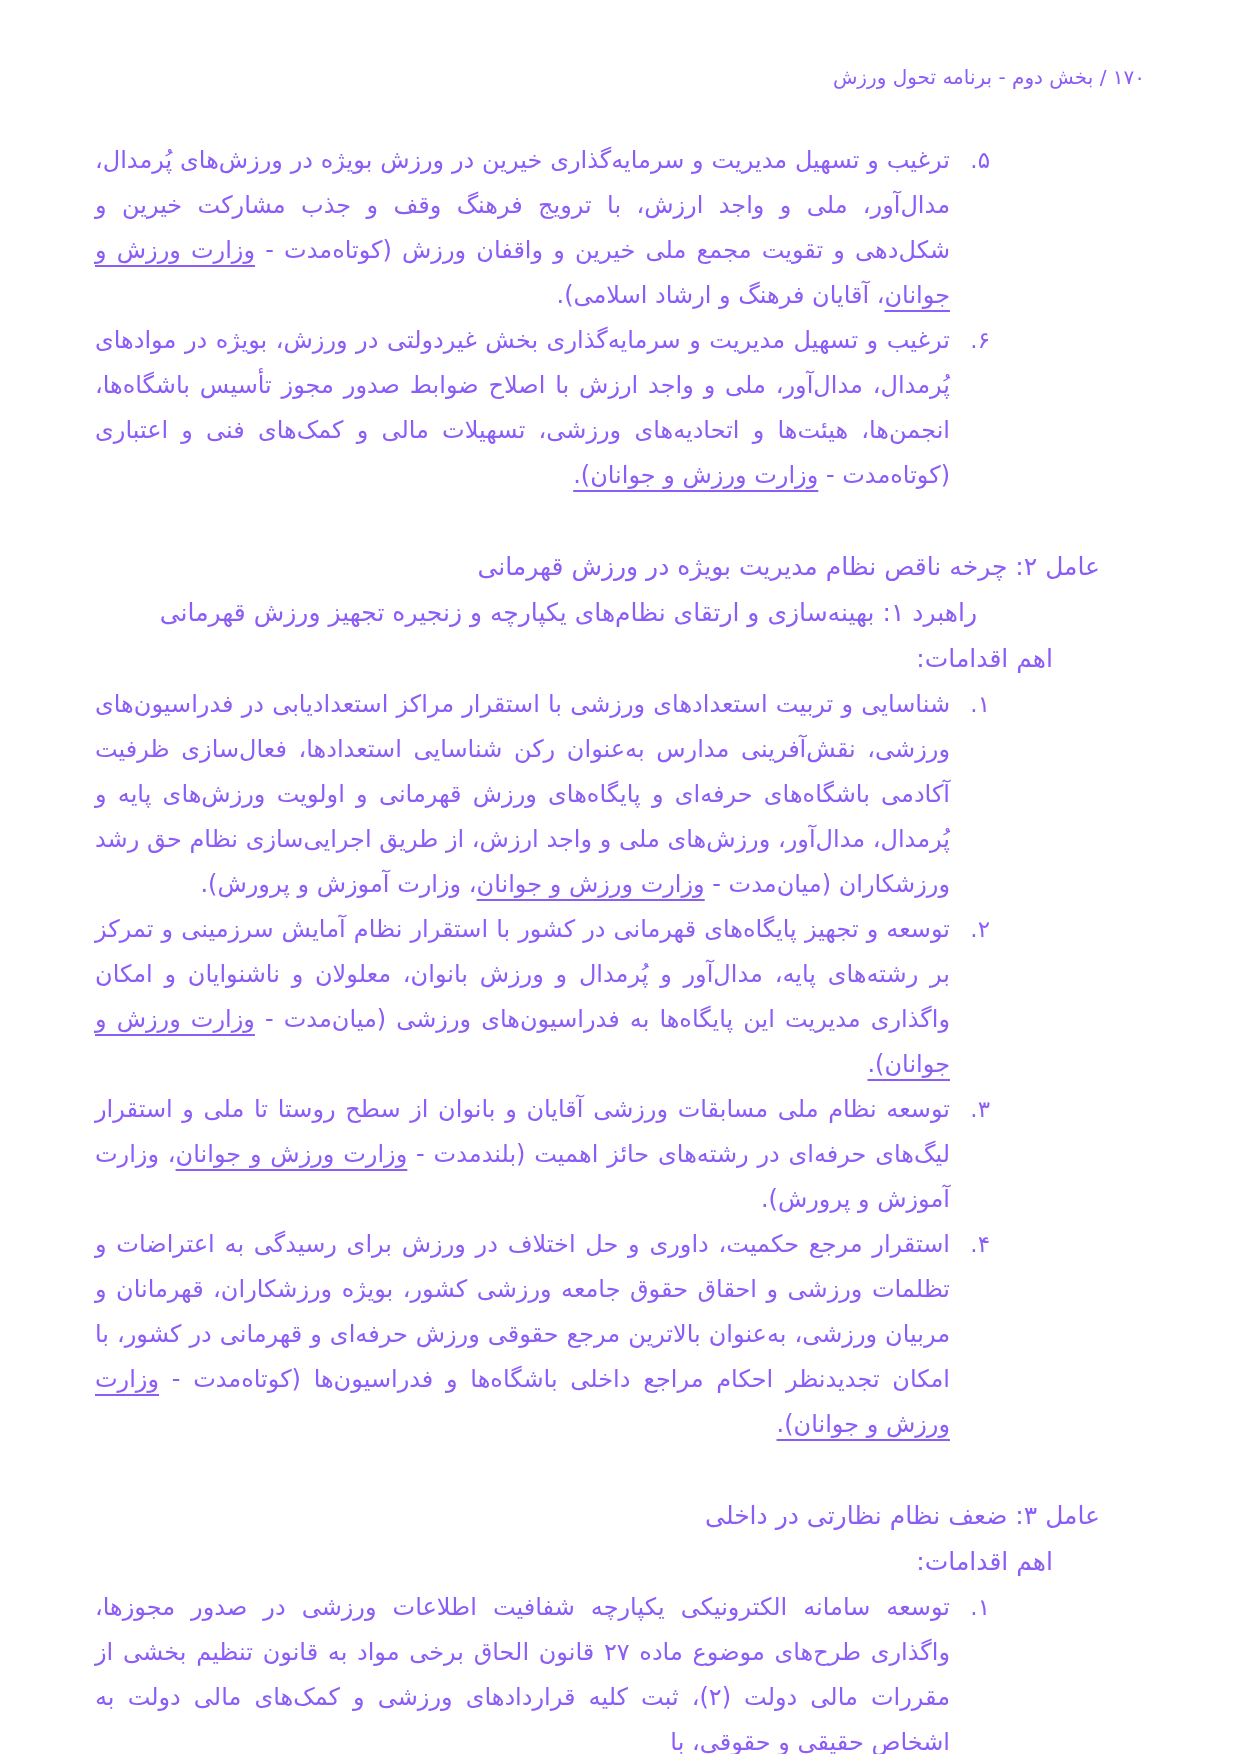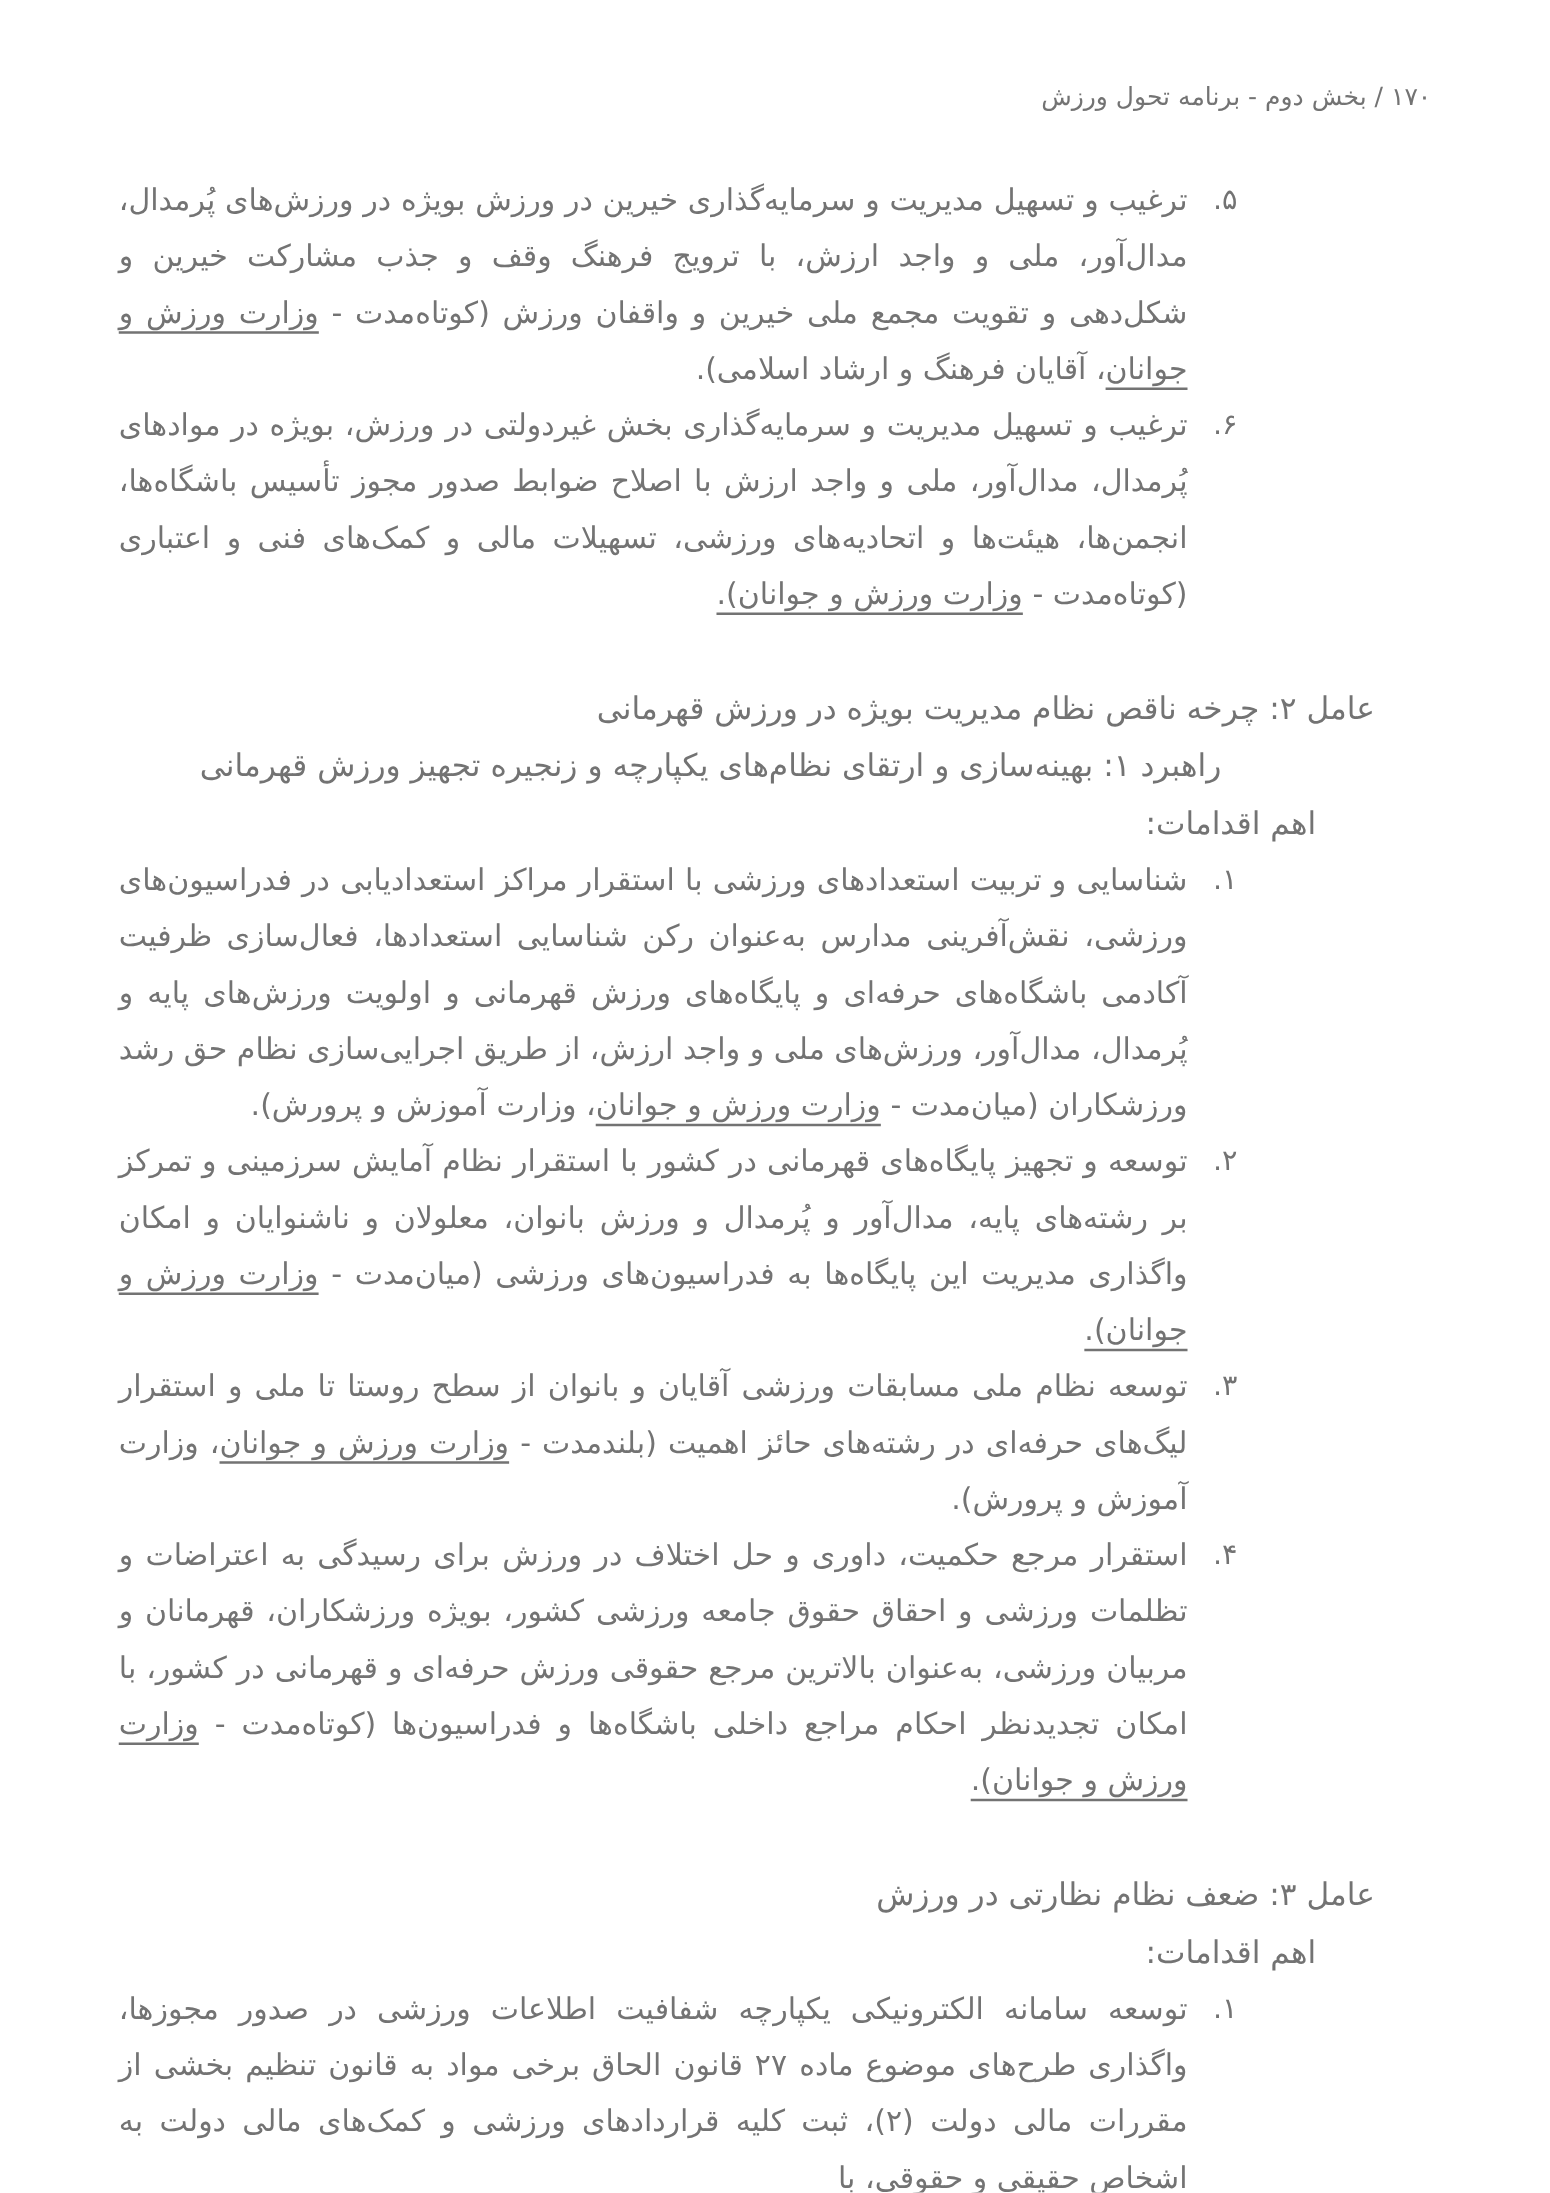--- a/index.html
+++ b/index.html
@@ -11,21 +11,21 @@
     width: 1240px;
     height: 1754px;
     overflow: hidden;
   }
   .page {
     box-sizing: border-box;
     width: 1240px;
     height: 1754px;
     padding: 62px 95px 13px 95px;
     background: #ffffff;
-    color: #737373;
+    color: #8b5cf6;
     direction: rtl;
     font-family: "DejaVu Sans", sans-serif;
   }
   .header {
     font-size: 20px;
     line-height: 30px;
     text-align: right;
     margin-bottom: 46px;
     white-space: nowrap;
   }
@@ -77,21 +77,21 @@
 
   <div class="h-actions">اهم اقدامات:</div>
 
   <div class="list">
       <div class="item"><span class="num">۱.</span><span class="txt"><span>شناسایی و تربیت استعدادهای ورزشی با استقرار مراکز استعدادیابی در فدراسیون‌های ورزشی، نقش‌آفرینی مدارس به‌عنوان رکن شناسایی استعدادها، فعال‌سازی ظرفیت آکادمی باشگاه‌های حرفه‌ای و پایگاه‌های ورزش قهرمانی و اولویت ورزش‌های پایه و پُرمدال، مدال‌آور، ورزش‌های ملی و واجد ارزش، از طریق اجرایی‌سازی نظام حق رشد ورزشکاران (میان‌مدت - </span><u>وزارت ورزش و جوانان</u><span>، وزارت آموزش و پرورش).</span></span></div>
       <div class="item"><span class="num">۲.</span><span class="txt"><span>توسعه و تجهیز پایگاه‌های قهرمانی در کشور با استقرار نظام آمایش سرزمینی و تمرکز بر رشته‌های پایه، مدال‌آور و پُرمدال و ورزش بانوان، معلولان و ناشنوایان و امکان واگذاری مدیریت این پایگاه‌ها به فدراسیون‌های ورزشی (میان‌مدت - </span><u>وزارت ورزش و جوانان).</u></span></div>
       <div class="item"><span class="num">۳.</span><span class="txt"><span>توسعه نظام ملی مسابقات ورزشی آقایان و بانوان از سطح روستا تا ملی و استقرار لیگ‌های حرفه‌ای در رشته‌های حائز اهمیت (بلندمدت - </span><u>وزارت ورزش و جوانان</u><span>، وزارت آموزش و پرورش).</span></span></div>
       <div class="item"><span class="num">۴.</span><span class="txt"><span>استقرار مرجع حکمیت، داوری و حل اختلاف در ورزش برای رسیدگی به اعتراضات و تظلمات ورزشی و احقاق حقوق جامعه ورزشی کشور، بویژه ورزشکاران، قهرمانان و مربیان ورزشی، به‌عنوان بالاترین مرجع حقوقی ورزش حرفه‌ای و قهرمانی در کشور، با امکان تجدیدنظر احکام مراجع داخلی باشگاه‌ها و فدراسیون‌ها (کوتاه‌مدت - </span><u>وزارت ورزش و جوانان).</u></span></div>
     </div>
 
-  <div class="h-factor">عامل ۳: ضعف نظام نظارتی در ورزش</div>
+  <div class="h-factor">عامل ۳: ضعف نظام نظارتی در داخلی</div>
 
 
   <div class="h-actions">اهم اقدامات:</div>
 
   <div class="list">
       <div class="item"><span class="num">۱.</span><span class="txt"><span>توسعه سامانه الکترونیکی یکپارچه شفافیت اطلاعات ورزشی در صدور مجوزها، واگذاری طرح‌های موضوع ماده ۲۷ قانون الحاق برخی مواد به قانون تنظیم بخشی از مقررات مالی دولت (۲)، ثبت کلیه قراردادهای ورزشی و کمک‌های مالی دولت به اشخاص حقیقی و حقوقی، با</span></span></div>
     </div>
 
 </div>
 

